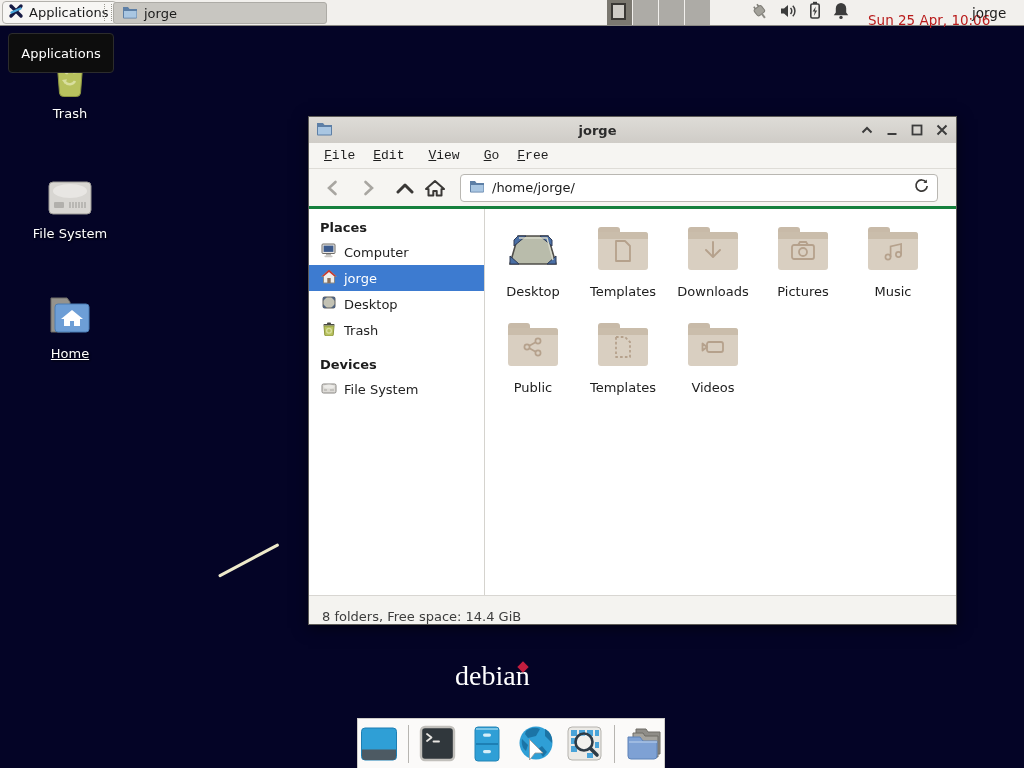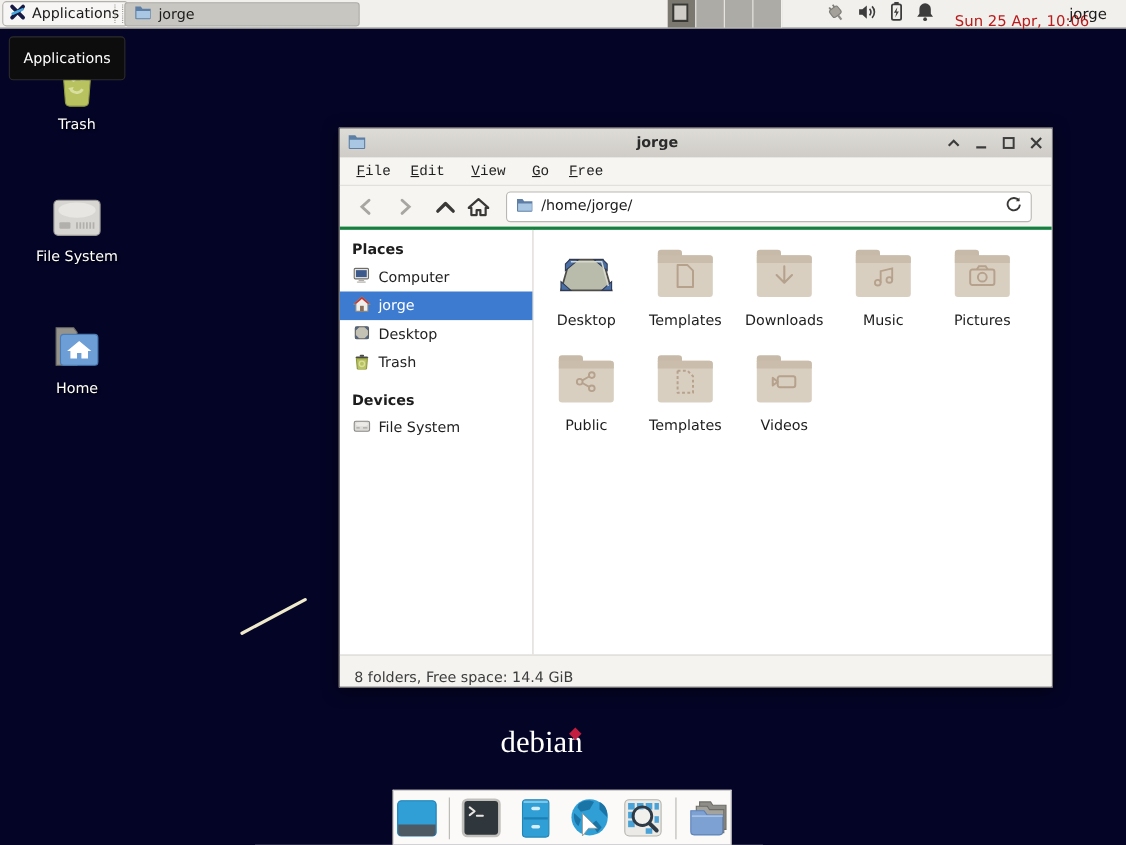--- a/index.html
+++ b/index.html
@@ -206,21 +206,21 @@
           <line x1="30" y1="28" x2="30" y2="34"></line>
             <line x1="33" y1="28" x2="33" y2="34"></line>
           <line x1="36" y1="28" x2="36" y2="34"></line>
             <line x1="39" y1="28" x2="39" y2="34"></line>
         </g>
       </svg>
     </div>
     <div class="lbl">File System</div>
   </div>
 
-  <div class="abs dicon" style="left:15px;top:288px;">
+  <div class="abs dicon" style="left:15px;top:288px;text-decoration:underline;">
     <div class="img">
       <svg width="50" height="50" viewBox="0 0 50 50">
         <path d="M6 8h16l3 4h-0v30H6z" fill="#95938d" stroke="#6e6c66"></path>
         <rect x="10" y="14" width="34" height="28" rx="3" fill="#6d9ed6" stroke="#4b7cb4"></rect>
         <path d="M27 20l11 9h-3v7h-6v-5h-4v5h-6v-7h-3z" fill="#fff"></path>
       </svg>
     </div>
     <div class="lbl">Home</div>
   </div>
 
@@ -399,41 +399,41 @@
             <path d="M12 3v13M5 11l7 7 7-7" fill="none" stroke="#b5a18c" stroke-width="1.9" stroke-linecap="round" stroke-linejoin="round"></path>
           </svg>
         </div>
           </div>
         <div class="folder-label">Downloads</div>
       </div>
 
       <div class="folder-item">
         <div class="folder-glyph">
             <div class="folder-shape">
+          <svg width="26" height="22" viewBox="0 0 26 22" style="position:relative;z-index:1">
+            <rect x="2" y="5" width="22" height="14" rx="2" fill="none" stroke="#b5a18c" stroke-width="1.8"></rect>
+            <path d="M8 5l2-3h6l2 3" fill="none" stroke="#b5a18c" stroke-width="1.8"></path>
+            <circle cx="13" cy="12" r="4" fill="none" stroke="#b5a18c" stroke-width="1.8"></circle>
+          </svg>
+        </div>
+          </div>
+        <div class="folder-label">Pictures</div>
+      </div>
+
+      <div class="folder-item">
+        <div class="folder-glyph">
+            <div class="folder-shape">
           <svg width="24" height="24" viewBox="0 0 24 24" style="position:relative;z-index:1">
             <circle cx="7" cy="18" r="2.6" fill="none" stroke="#b5a18c" stroke-width="1.7"></circle>
             <circle cx="17.5" cy="15.5" r="2.6" fill="none" stroke="#b5a18c" stroke-width="1.7"></circle>
             <path d="M9.6 18V7.5l10.5-2.5v10.5" fill="none" stroke="#b5a18c" stroke-width="1.7"></path>
           </svg>
         </div>
           </div>
         <div class="folder-label">Music</div>
-      </div>
-
-      <div class="folder-item">
-        <div class="folder-glyph">
-            <div class="folder-shape">
-          <svg width="26" height="22" viewBox="0 0 26 22" style="position:relative;z-index:1">
-            <rect x="2" y="5" width="22" height="14" rx="2" fill="none" stroke="#b5a18c" stroke-width="1.8"></rect>
-            <path d="M8 5l2-3h6l2 3" fill="none" stroke="#b5a18c" stroke-width="1.8"></path>
-            <circle cx="13" cy="12" r="4" fill="none" stroke="#b5a18c" stroke-width="1.8"></circle>
-          </svg>
-        </div>
-          </div>
-        <div class="folder-label">Pictures</div>
       </div>
 
       <div class="folder-item">
         <div class="folder-glyph">
             <div class="folder-shape">
           <svg width="24" height="24" viewBox="0 0 24 24" style="position:relative;z-index:1">
             <circle cx="6" cy="12" r="2.6" fill="none" stroke="#b5a18c" stroke-width="1.7"></circle>
             <circle cx="17" cy="6" r="2.6" fill="none" stroke="#b5a18c" stroke-width="1.7"></circle>
             <circle cx="17" cy="18" r="2.6" fill="none" stroke="#b5a18c" stroke-width="1.7"></circle>
             <path d="M8.4 10.8L14.6 7.3M8.4 13.2l6.2 3.5" stroke="#b5a18c" stroke-width="1.7"></path>

